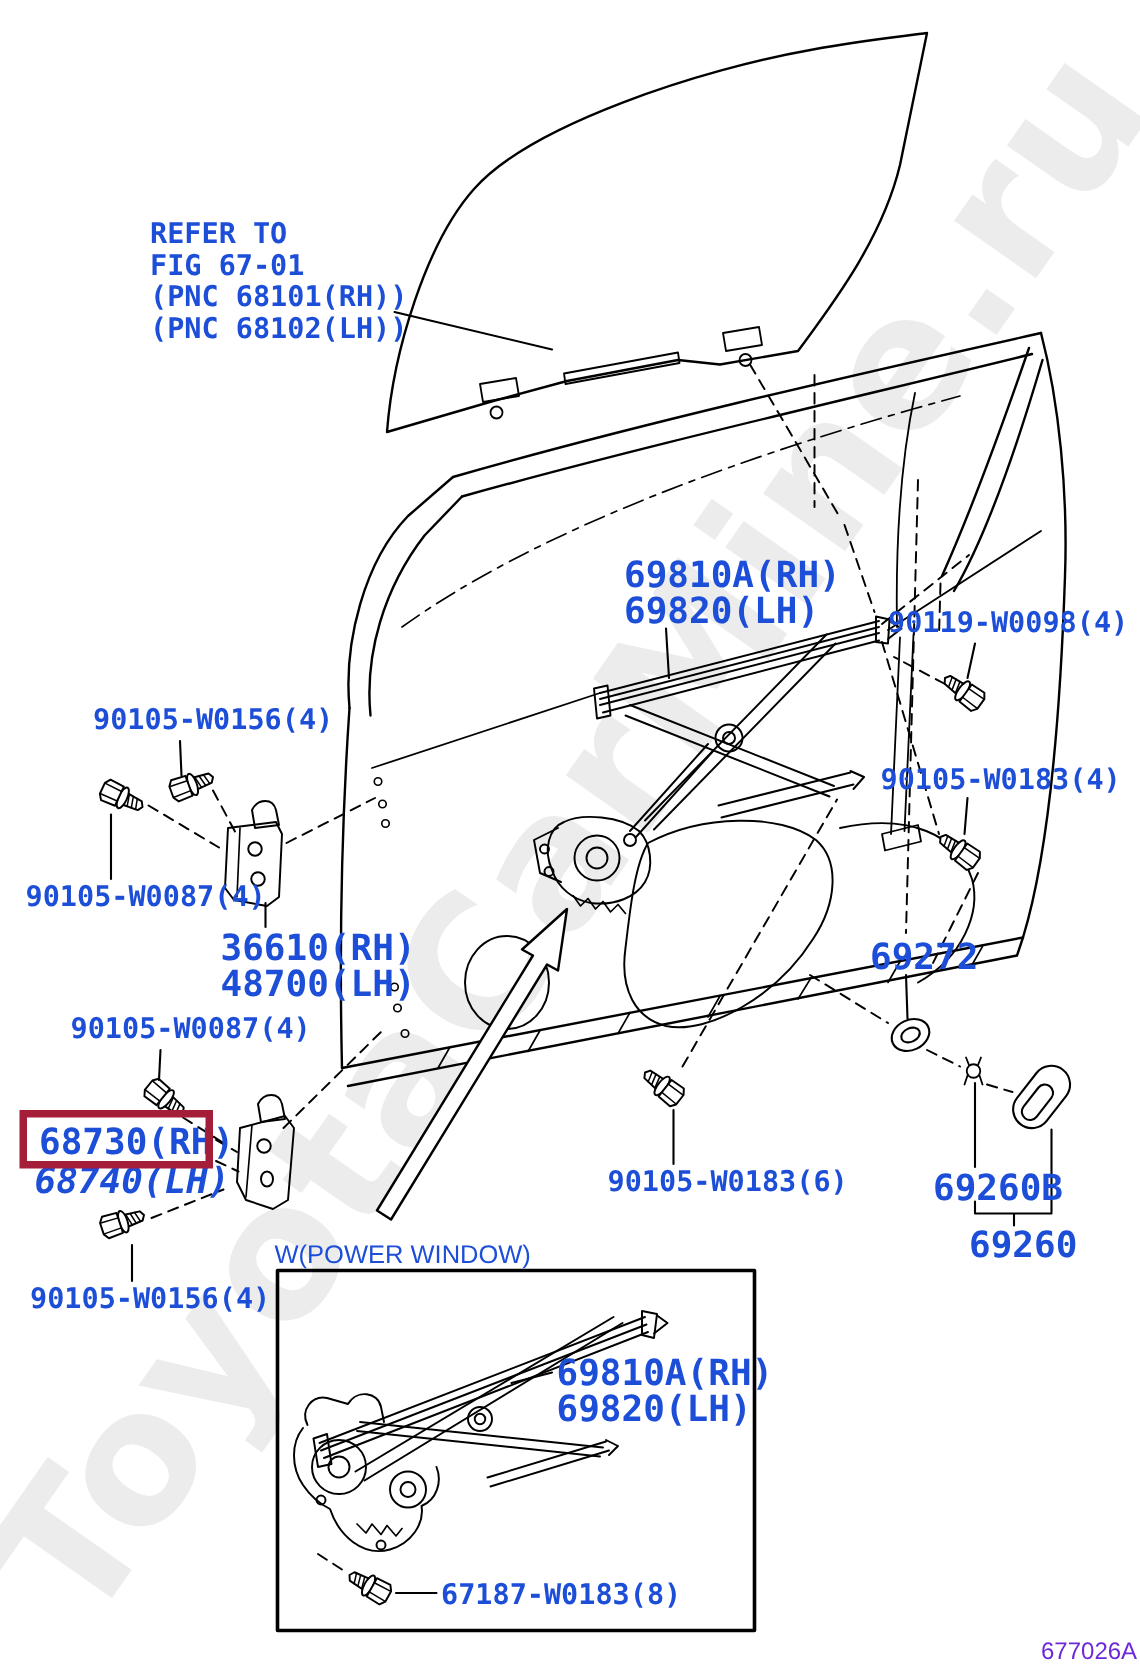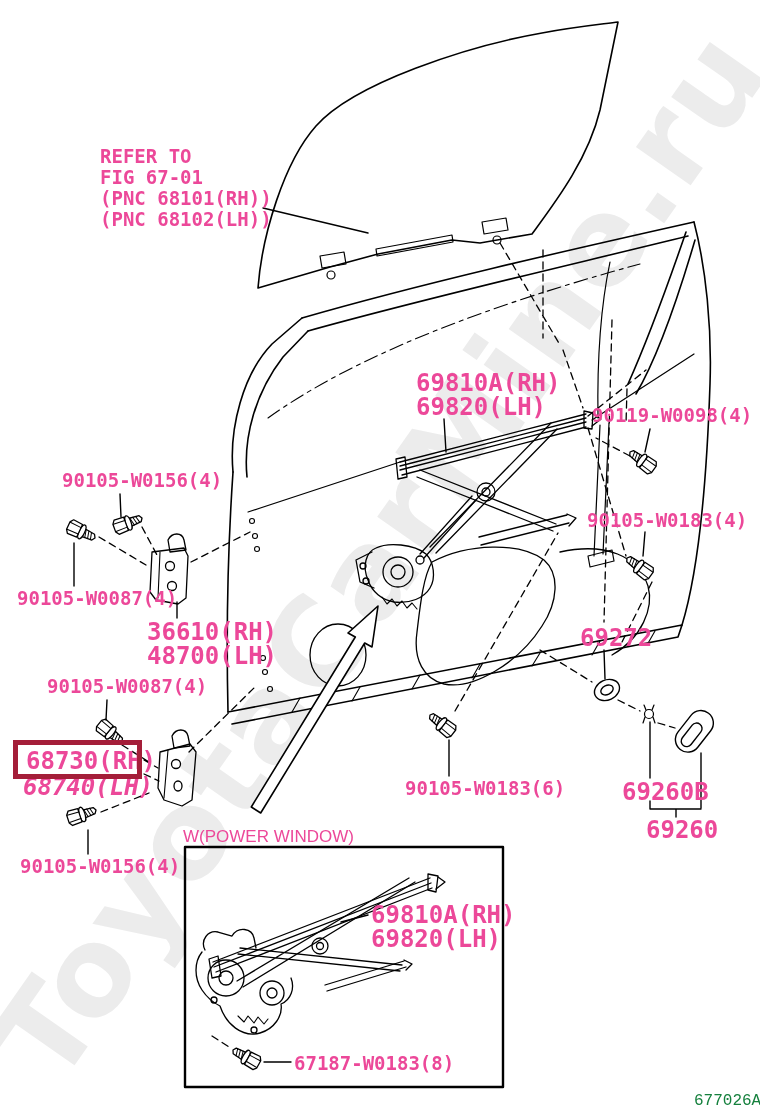--- a/index.html
+++ b/index.html
@@ -2,25 +2,25 @@
 <html style="--highlight: #a41e39; --line: #000000; --watermark: #ececec;"><head>
 <meta charset="utf-8">
 <style>
   html,body{margin:0;padding:0;background:#fff;}
   .stage{position:relative;width:760px;height:1112px;background:#ffffff;overflow:hidden;
          font-family:"DejaVu Sans Mono", monospace;}
   .wm{position:absolute;left:50%;top:50%;transform:translate(-50%,-50%) rotate(-55deg);
       font-family:"DejaVu Sans", sans-serif;font-weight:bold;font-size:122px;
       color:var(--watermark,#ececec);white-space:nowrap;z-index:0;letter-spacing:2px;}
   svg.art{position:absolute;left:0;top:0;z-index:1;}
-  .lbl{position:absolute;z-index:2;color:#ec4899;font-weight:bold;font-size:19px;
+  .lbl{position:absolute;z-index:2;color:#1d4ed8;font-weight:bold;font-size:19px;
        line-height:21px;white-space:nowrap;}
   .lbl.big{font-size:24px;line-height:24px;}
   .lbl.plain{font-family:"Liberation Sans", sans-serif;font-weight:normal;font-size:17px;}
-  .lbl.code{font-family:Liberation Mono, monospace;font-weight:normal;font-size:16px;color:#15803d;}
+  .lbl.code{font-family:Liberation Sans, sans-serif;font-weight:normal;font-size:16px;color:#6d28d9;}
   .hl{position:absolute;z-index:3;left:13px;top:740px;width:129px;height:39px;
       border:5px solid var(--highlight,#a41e39);box-sizing:border-box;}
 </style>
 </head>
 <body>
 
 <div class="stage">
 
   <div class="wm">ToyotaCarMine.ru</div>
 

